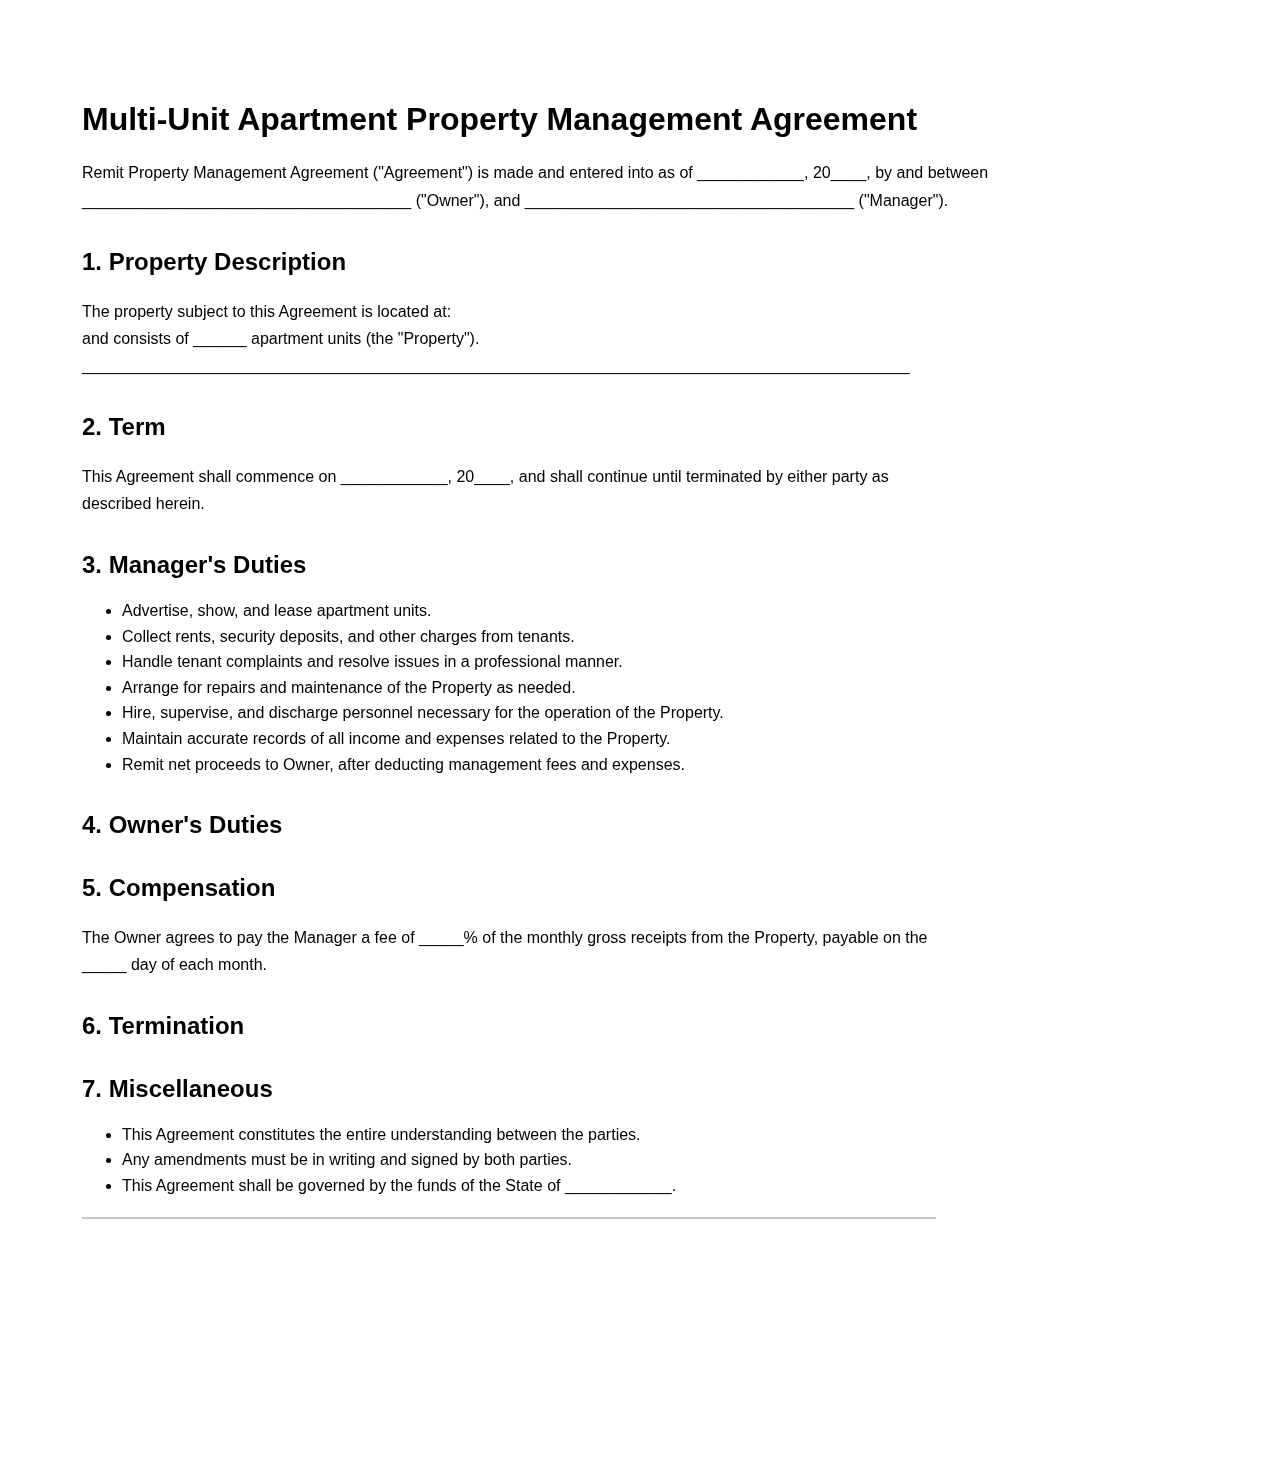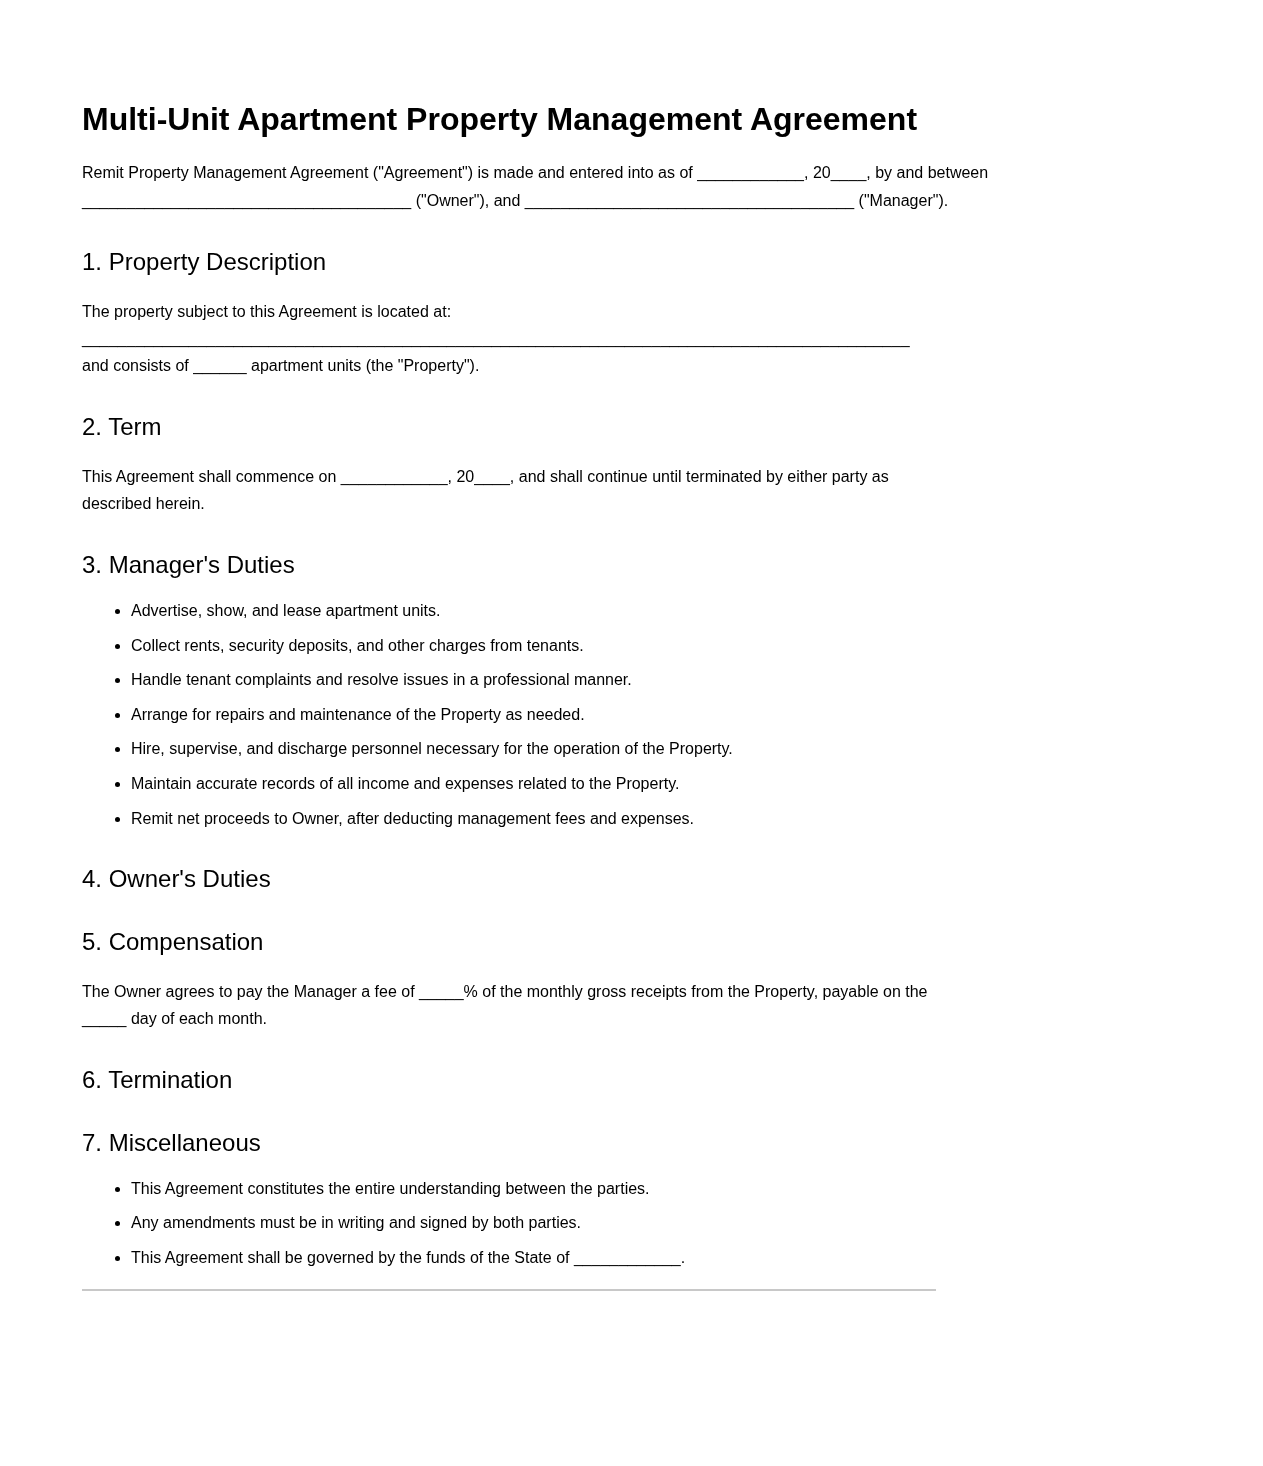--- a/index.html
+++ b/index.html
@@ -22,40 +22,40 @@
   }
   h1.doc-title {
     font-size: 32px;
     font-weight: bold;
     line-height: 1.2;
     margin: 0 0 21px 0;
     letter-spacing: 0;
   }
   h2.section-heading {
     font-size: 24px;
-    font-weight: normal;
+    font-weight: bold;
     line-height: 1.2;
     margin: 34px 0 18px 0;
   }
   .para {
     font-size: 16px;
     line-height: 1.7;
     margin: 21px 0;
   }
   .para .line {
     white-space: nowrap;
   }
   ul.duty-list {
     font-size: 16px;
     line-height: 1.6;
     margin: 18px 0;
     padding-left: 40px;
   }
   ul.duty-list li {
-    margin: 9px;
+    margin: 0;
     padding: 0;
   }
   hr.doc-rule {
     border: none;
     border-top: 2px solid #c8c8c8;
     margin: 16px 0 0 0;
   }
 </style>
 </head>
 <body>
@@ -65,22 +65,22 @@
   <h1 class="doc-title">Multi-Unit Apartment Property Management Agreement</h1>
 
   <div class="para">
     <div class="line">Remit Property Management Agreement ("Agreement") is made and entered into as of ____________, 20____, by and between</div>
     <div class="line">_____________________________________ ("Owner"), and _____________________________________ ("Manager").</div>
   </div>
 
   <h2 class="section-heading">1. Property Description</h2>
   <div class="para">
     <div class="line">The property subject to this Agreement is located at:</div>
+    <div class="line">and consists of ______ apartment units (the "Property").</div>
     <div class="line">_____________________________________________________________________________________________</div>
-    <div class="line">and consists of ______ apartment units (the "Property").</div>
   </div>
 
   <h2 class="section-heading">2. Term</h2>
   <div class="para">This Agreement shall commence on ____________, 20____, and shall continue until terminated by either party as described herein.</div>
 
   <h2 class="section-heading">3. Manager's Duties</h2>
   <ul class="duty-list">
     <li>Advertise, show, and lease apartment units.</li>
     <li>Collect rents, security deposits, and other charges from tenants.</li>
     <li>Handle tenant complaints and resolve issues in a professional manner.</li>

